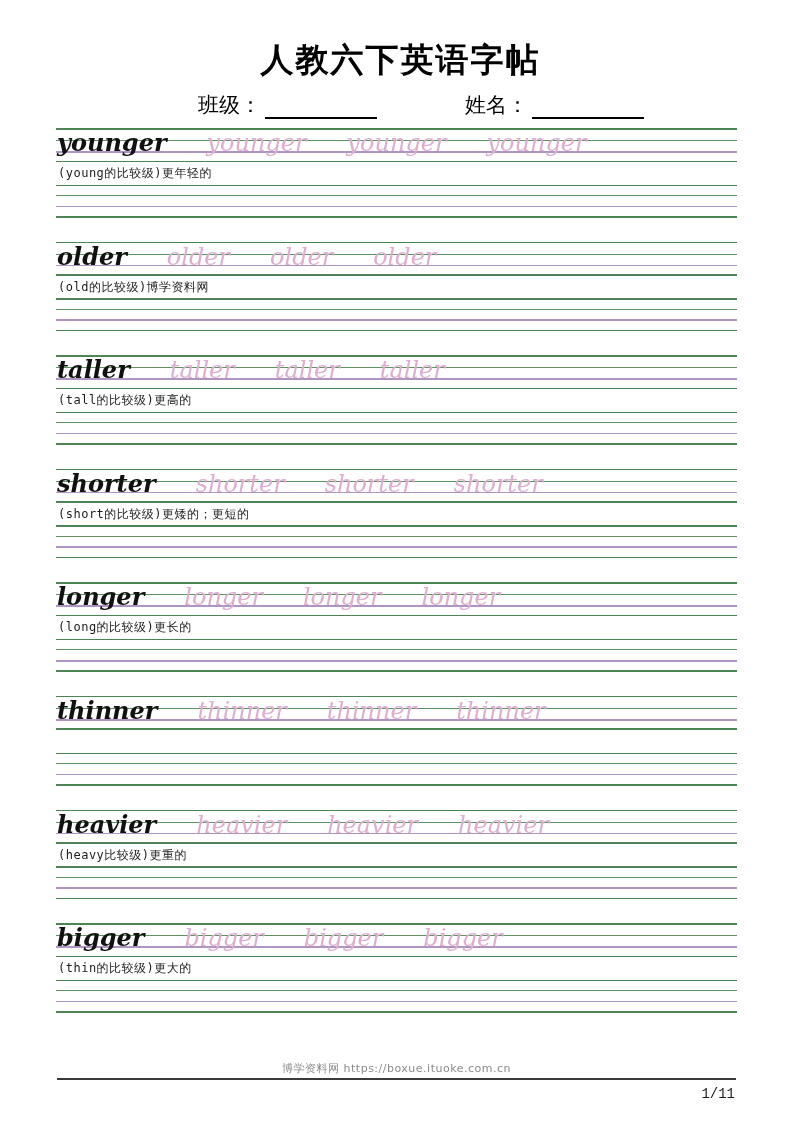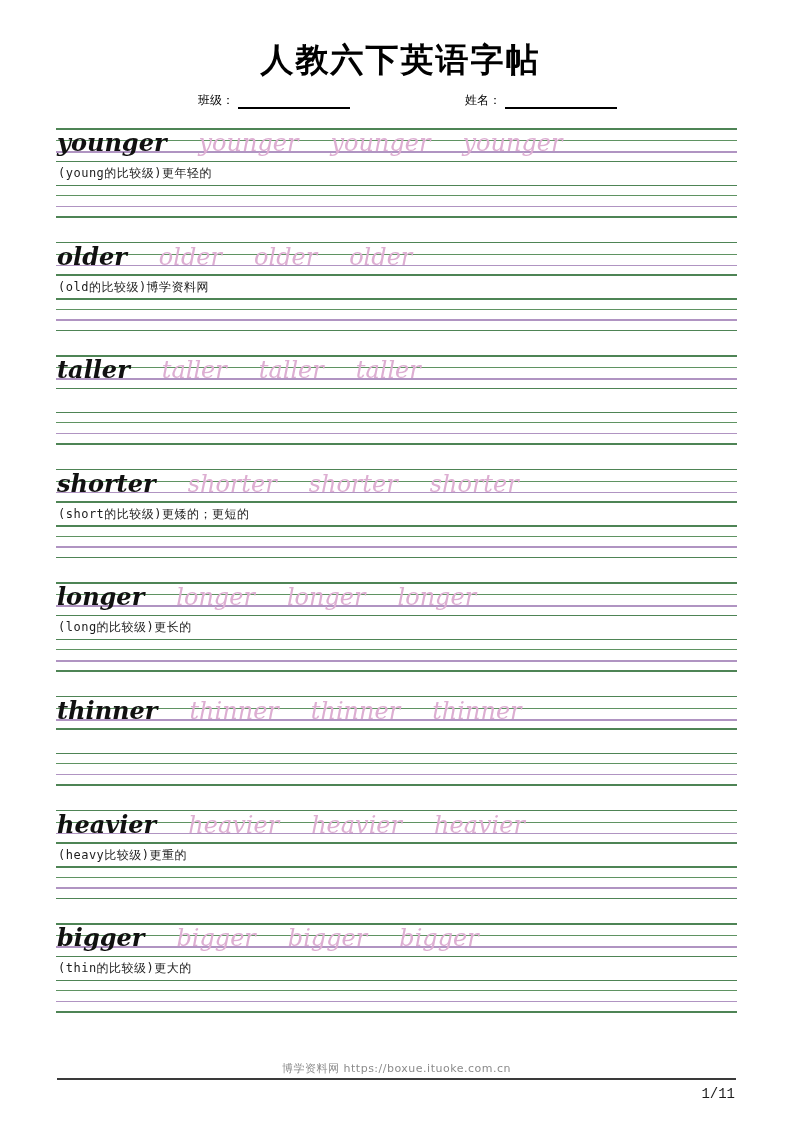--- a/index.html
+++ b/index.html
@@ -12,21 +12,21 @@
   }
   .title{
     position:absolute;top:34px;left:0;width:100%;
     text-align:center;
     font-family:"Liberation Serif","DejaVu Serif",serif;
     font-weight:700;font-size:33px;color:#000;
     letter-spacing:2px;margin:4px;
   }
   .idrow{position:absolute;top:91px;left:0;width:100%;height:22px;
     font-family:"Liberation Serif","DejaVu Serif",serif;
-    font-size:12px;color:#000;}
+    font-size:21px;color:#000;}
   .idfield{position:absolute;top:0;display:flex;align-items:flex-end;}
   .idfield.class{left:198px;}
   .idfield.name{left:425px;margin-left:40px;}
   .blank{display:inline-block;width:112px;height:16px;border-bottom:2px solid #000;margin-left:4px;}
   
   .sections{position:absolute;top:128px;left:56px;width:681px;}
   .word-section{position:relative;height:113.6px;}
   .grid{position:relative;}
   .word-grid{height:34px;}
   .practice-grid{height:33px;margin-top:22.6px;}
@@ -37,21 +37,21 @@
   .word-grid .l1{top:0;}
   .word-grid .l2{top:12px;}
   .word-grid .l3{top:23px;}
   .word-grid .l4{bottom:0;}
   .practice-grid .l1{top:0;}
   .practice-grid .l2{top:10.5px;}
   .practice-grid .l3{top:21px;}
   .practice-grid .l4{bottom:0;}
   .words{
     position:absolute;z-index:2;left:1px;top:-5px;right:0;
-    display:flex;align-items:flex-end;gap:32px;
+    display:flex;align-items:flex-end;gap:40px;
     font-family:"DejaVu Serif",serif;font-style:italic;
     font-size:24px;line-height:40px;white-space:nowrap;
   }
   .word-main{font-weight:700;color:var(--ink);}
   .word-trace{font-weight:400;color:var(--pink);}
   .definition{
     position:absolute;top:34px;left:2px;right:0;height:22.6px;
     line-height:22px;font-size:12px;color:#1c1c1c;
     font-family:"DejaVu Sans Mono","DejaVu Sans",sans-serif;
     letter-spacing:0.5px;white-space:nowrap;
@@ -138,20 +138,21 @@
       <span class="gl gl-thin   l2"></span>
       <span class="gl gl-purple l3"></span>
       <span class="gl gl-green  l4"></span>
       <div class="words">
         <span class="word-main">taller</span>
       <span class="word-trace">taller</span>
             <span class="word-trace">taller</span>
             <span class="word-trace">taller</span>
           </div>
     </div>
+    <div class="definition">(tall的比较级)更高的</div>
     <div class="grid practice-grid">
       <span class="gl gl-green  l1"></span>
       <span class="gl gl-thin   l2"></span>
       <span class="gl gl-purple l3"></span>
       <span class="gl gl-green  l4"></span>
     </div>
   </section>
 
   <section class="word-section">
     <div class="grid word-grid">

